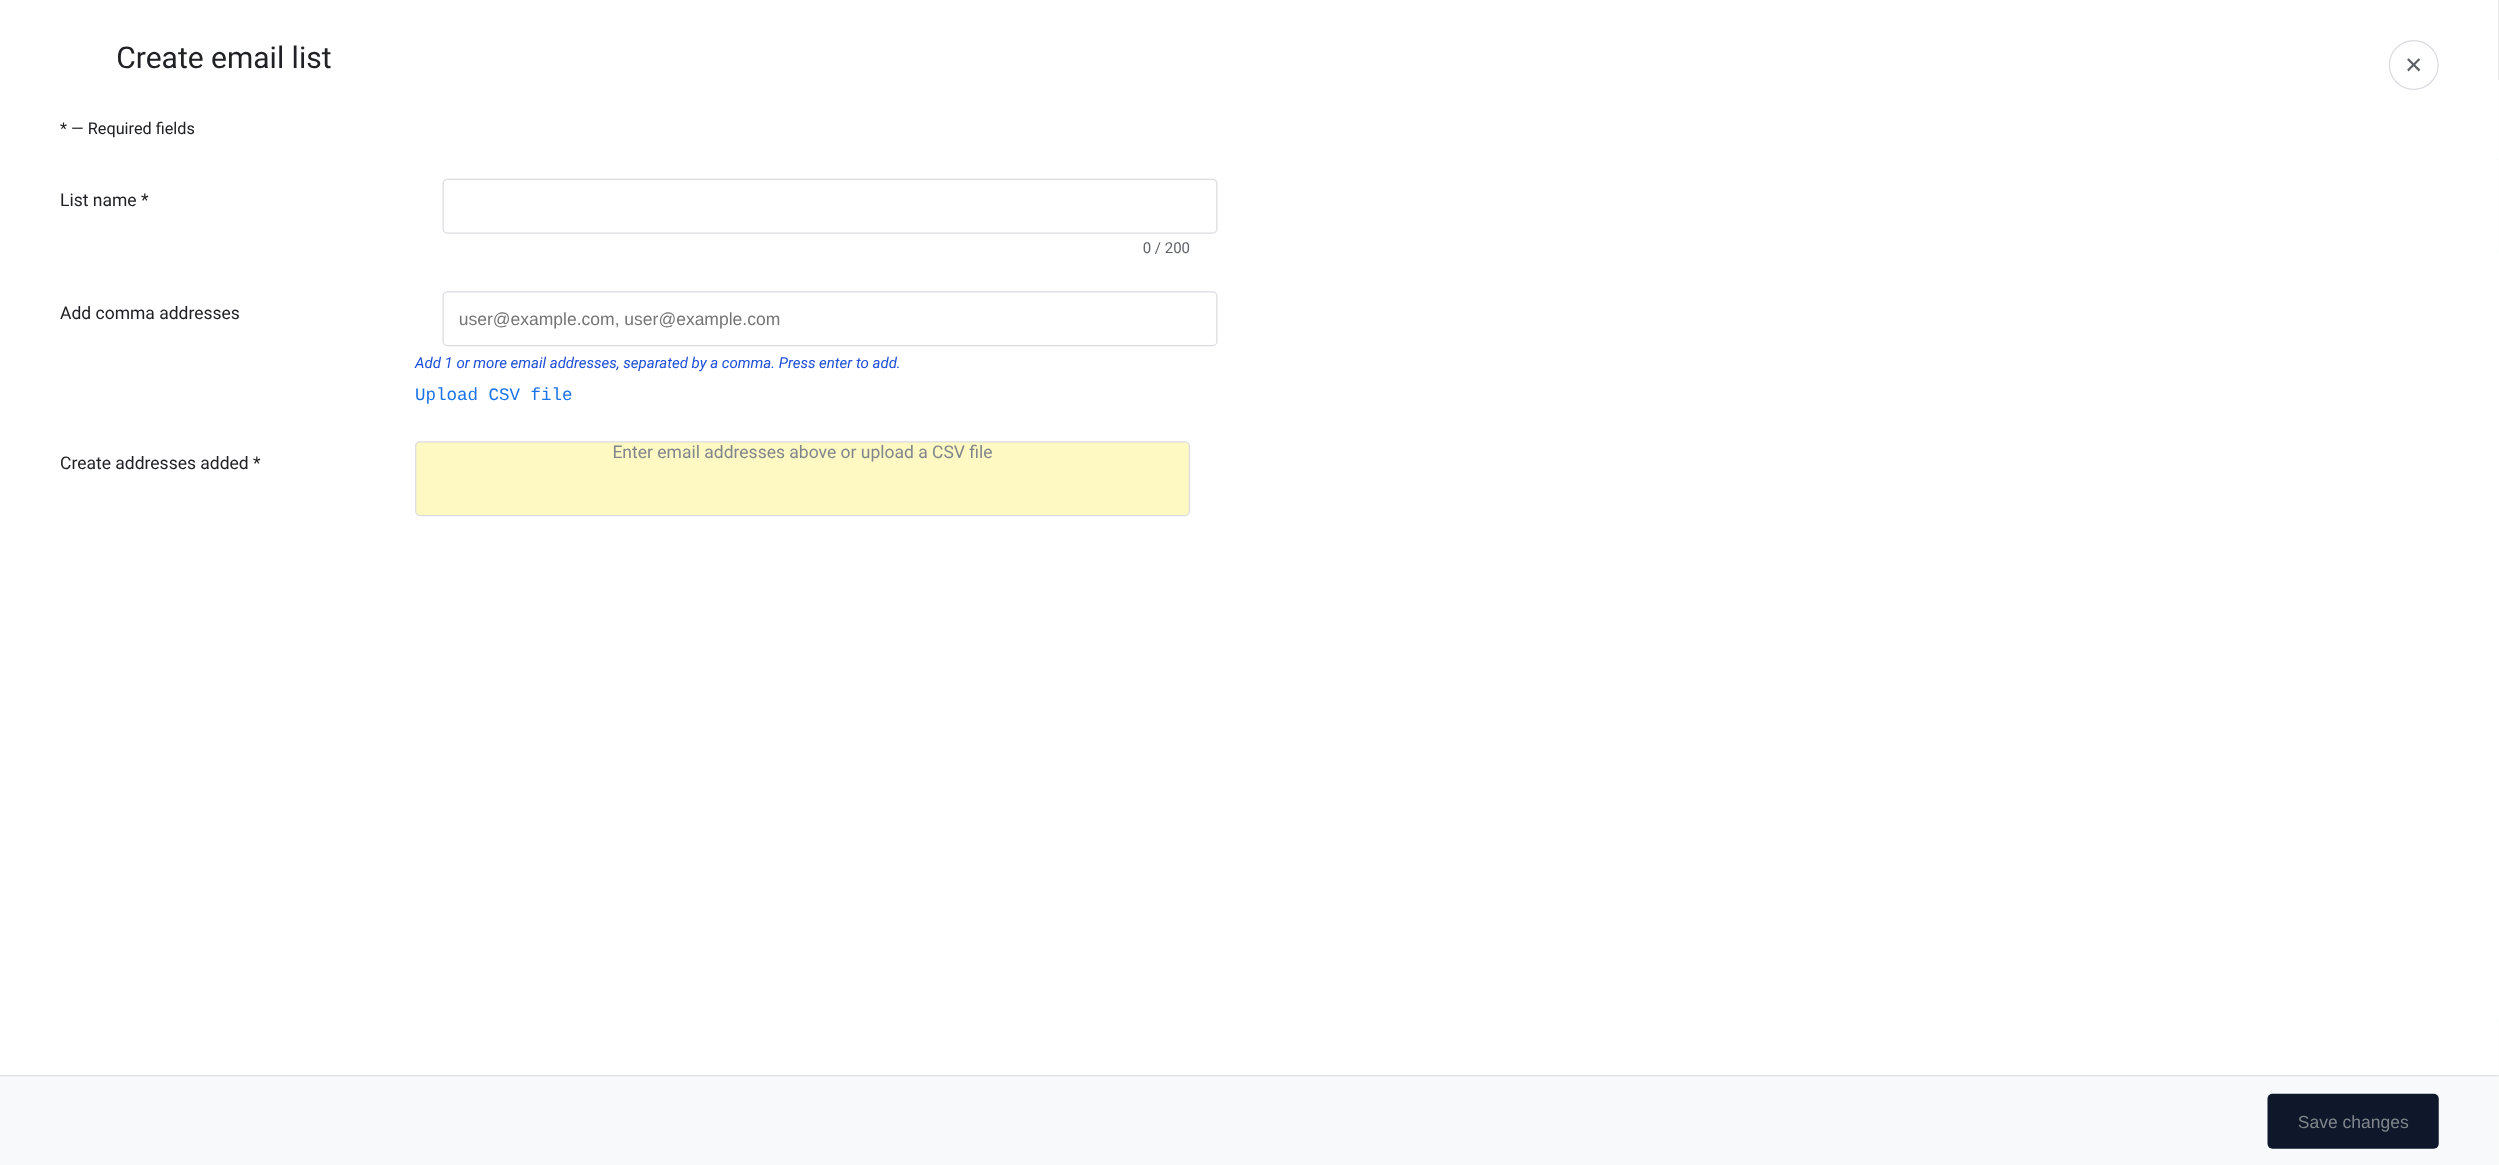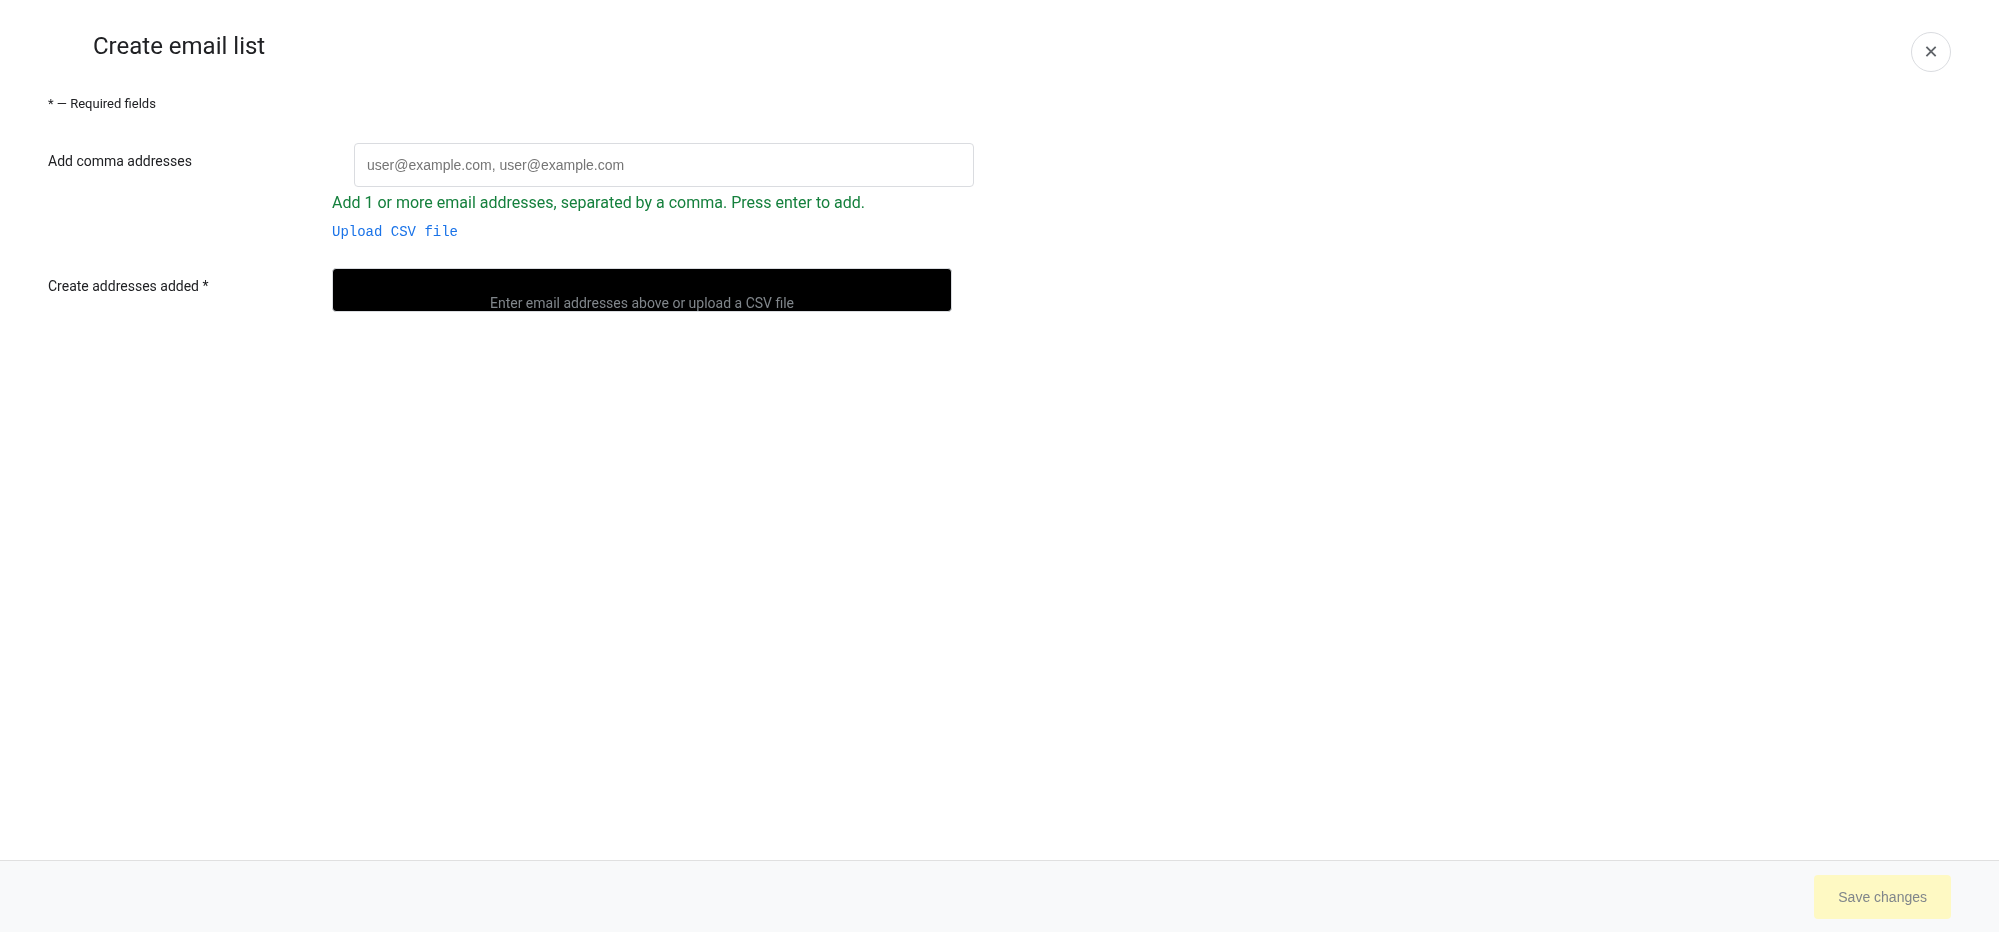--- a/index.html
+++ b/index.html
@@ -172,52 +172,52 @@
       background: #fff;
       margin-left: 22px;
     }
     .char-count {
       text-align: right;
       font-size: 12px;
       color: #5f6368;
       margin-top: 4px;
     }
     .form-hint {
-      font-size: 16px; color: #15803d; margin-top: 6px;
+      font-size: 12px; color: #1d4ed8; margin-top: 6px; font-style: italic;
     }
     .upload-csv-link {
       color: #1a73e8; font-size: 14px; cursor: pointer;
       text-decoration: none; display: inline-block; margin-top: 12px; font-family: Liberation Mono, monospace;
     }
 
     .email-placeholder-box {
       width: 100%;
-      height: 44px;
+      height: 60px;
       border: 1px solid #dadce0;
       border-radius: 4px;
       display: flex;
-      align-items: flex-end;
+      align-items: flex-start;
       justify-content: center;
       color: #80868b;
       font-size: 14px;
-      background: #000000;
+      background: #fef9c3;
     }
 
     
     .modal-footer {
       height: 72px;
       background: #f8f9fa;
       border-top: 1px solid #e0e0e0;
       display: flex;
       align-items: center;
       justify-content: flex-end;
       padding: 0 48px;
     }
     .save-changes-btn {
-      background: #fef9c3; color: #80868b;
+      background: #0f172a; color: #80868b;
       border: none; border-radius: 4px;
       padding: 0 24px; height: 44px;
       font-size: 14px; font-weight: 500;
       cursor: not-allowed;
     }
 
     
     .bg-content {
       position: absolute;
       top: 128px; left: 0; right: 0; bottom: 0;
@@ -301,20 +301,29 @@
 
     <div class="modal-header">
       <h2 class="modal-title">Create email list</h2>
       <button class="modal-close-btn">✕</button>
     </div>
 
     <p class="required-note">
       <span>*</span><span> — Required fields</span>
     </p>
 
+    <div class="form-row">
+      <div class="form-label">
+        <span>List name</span> <span class="req">*</span>
+      </div>
+      <div class="form-field">
+        <input type="text" class="form-input" value="" style="">
+        <div class="char-count">0 / 200</div>
+      </div>
+    </div>
 
     <div class="form-row">
       <div class="form-label">
         <span>Add comma addresses</span>
       </div>
       <div class="form-field">
         <input type="text" class="form-input" placeholder="user@example.com, user@example.com" style="">
         <p class="form-hint">Add 1 or more email addresses, separated by a comma. Press enter to add.</p>
         <a class="upload-csv-link">Upload CSV file</a>
       </div>

